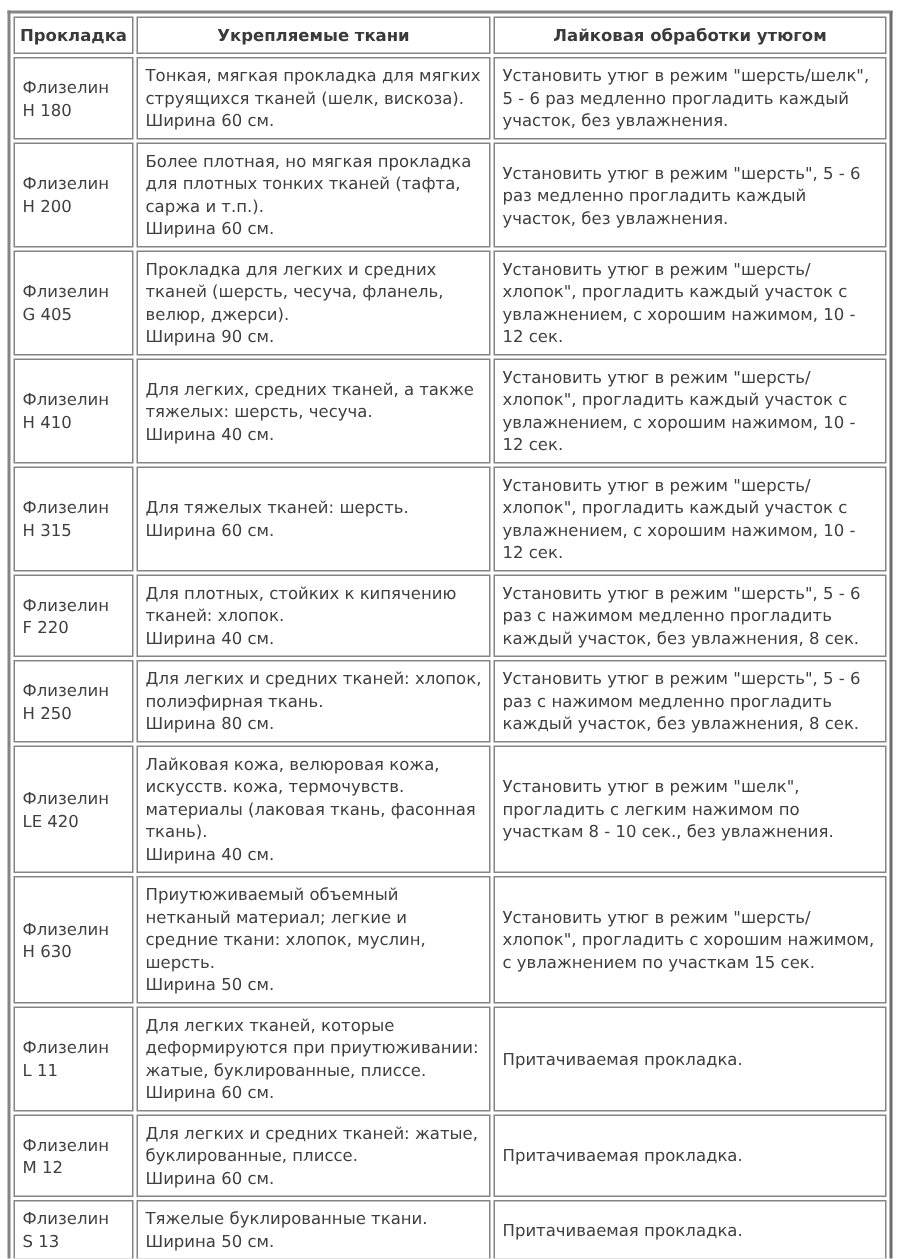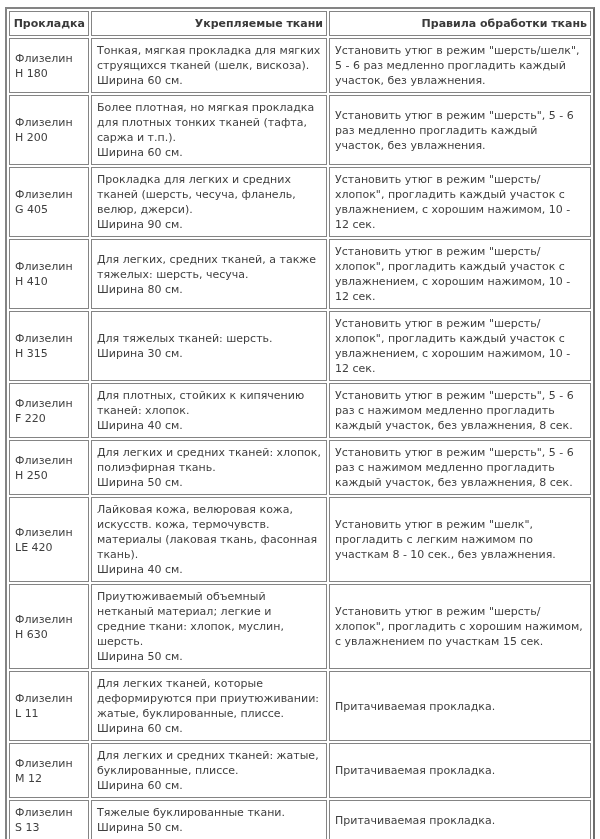--- a/index.html
+++ b/index.html
@@ -30,21 +30,21 @@
   table.fabric-table td {
     border: 1px solid #848484;
     font-size: 11px;
     line-height: 15px;
     vertical-align: middle;
     white-space: pre-line;
     overflow-wrap: break-word;
   }
   table.fabric-table th {
     font-weight: bold;
-    text-align: right;
+    text-align: center;
     padding: 4px 3px;
     color: #3a3a3a;
   }
   table.fabric-table td {
     text-align: left;
     padding: 4px 5px;
   }
   td.col-lining { padding-left: 7px; }
   col.c-lining  { width: 80px; }
   col.c-fabrics { width: 236px; }
@@ -57,21 +57,21 @@
   <table class="fabric-table">
     <colgroup>
       <col class="c-lining">
       <col class="c-fabrics">
       <col class="c-rules">
     </colgroup>
     <thead>
       <tr>
         <th>Прокладка</th>
         <th>Укрепляемые ткани</th>
-        <th>Правила обработки ткань</th>
+        <th>Лайковая обработки утюгом</th>
       </tr>
     </thead>
     <tbody>
       <tr>
         <td class="col-lining">Флизелин
 Н 180</td>
         <td>Тонкая, мягкая прокладка для мягких струящихся тканей (шелк, вискоза).
 Ширина 60 см.</td>
         <td>Установить утюг в режим "шерсть/шелк", 5 - 6 раз медленно прогладить каждый участок, без увлажнения.</td>
       </tr>
@@ -86,42 +86,42 @@
         <td class="col-lining">Флизелин
 G 405</td>
         <td>Прокладка для легких и средних тканей (шерсть, чесуча, фланель, велюр, джерси).
 Ширина 90 см.</td>
         <td>Установить утюг в режим "шерсть/хлопок", прогладить каждый участок с увлажнением, с хорошим нажимом, 10 - 12 сек.</td>
       </tr>
       <tr>
         <td class="col-lining">Флизелин
 Н 410</td>
         <td>Для легких, средних тканей, а также тяжелых: шерсть, чесуча.
-Ширина 80 см.</td>
+Ширина 40 см.</td>
         <td>Установить утюг в режим "шерсть/хлопок", прогладить каждый участок с увлажнением, с хорошим нажимом, 10 - 12 сек.</td>
       </tr>
       <tr>
         <td class="col-lining">Флизелин
 Н 315</td>
         <td>Для тяжелых тканей: шерсть.
-Ширина 30 см.</td>
+Ширина 60 см.</td>
         <td>Установить утюг в режим "шерсть/хлопок", прогладить каждый участок с увлажнением, с хорошим нажимом, 10 - 12 сек.</td>
       </tr>
       <tr>
         <td class="col-lining">Флизелин
 F 220</td>
         <td>Для плотных, стойких к кипячению тканей: хлопок.
 Ширина 40 см.</td>
         <td>Установить утюг в режим "шерсть", 5 - 6 раз с нажимом медленно прогладить каждый участок, без увлажнения, 8 сек.</td>
       </tr>
       <tr>
         <td class="col-lining">Флизелин
 Н 250</td>
         <td>Для легких и средних тканей: хлопок, полиэфирная ткань.
-Ширина 50 см.</td>
+Ширина 80 см.</td>
         <td>Установить утюг в режим "шерсть", 5 - 6 раз с нажимом медленно прогладить каждый участок, без увлажнения, 8 сек.</td>
       </tr>
       <tr>
         <td class="col-lining">Флизелин
 LE 420</td>
         <td>Лайковая кожа, велюровая кожа, искусств. кожа, термочувств. материалы (лаковая ткань, фасонная ткань).
 Ширина 40 см.</td>
         <td>Установить утюг в режим "шелк", прогладить с легким нажимом по участкам 8 - 10 сек., без увлажнения.</td>
       </tr>
       <tr>

